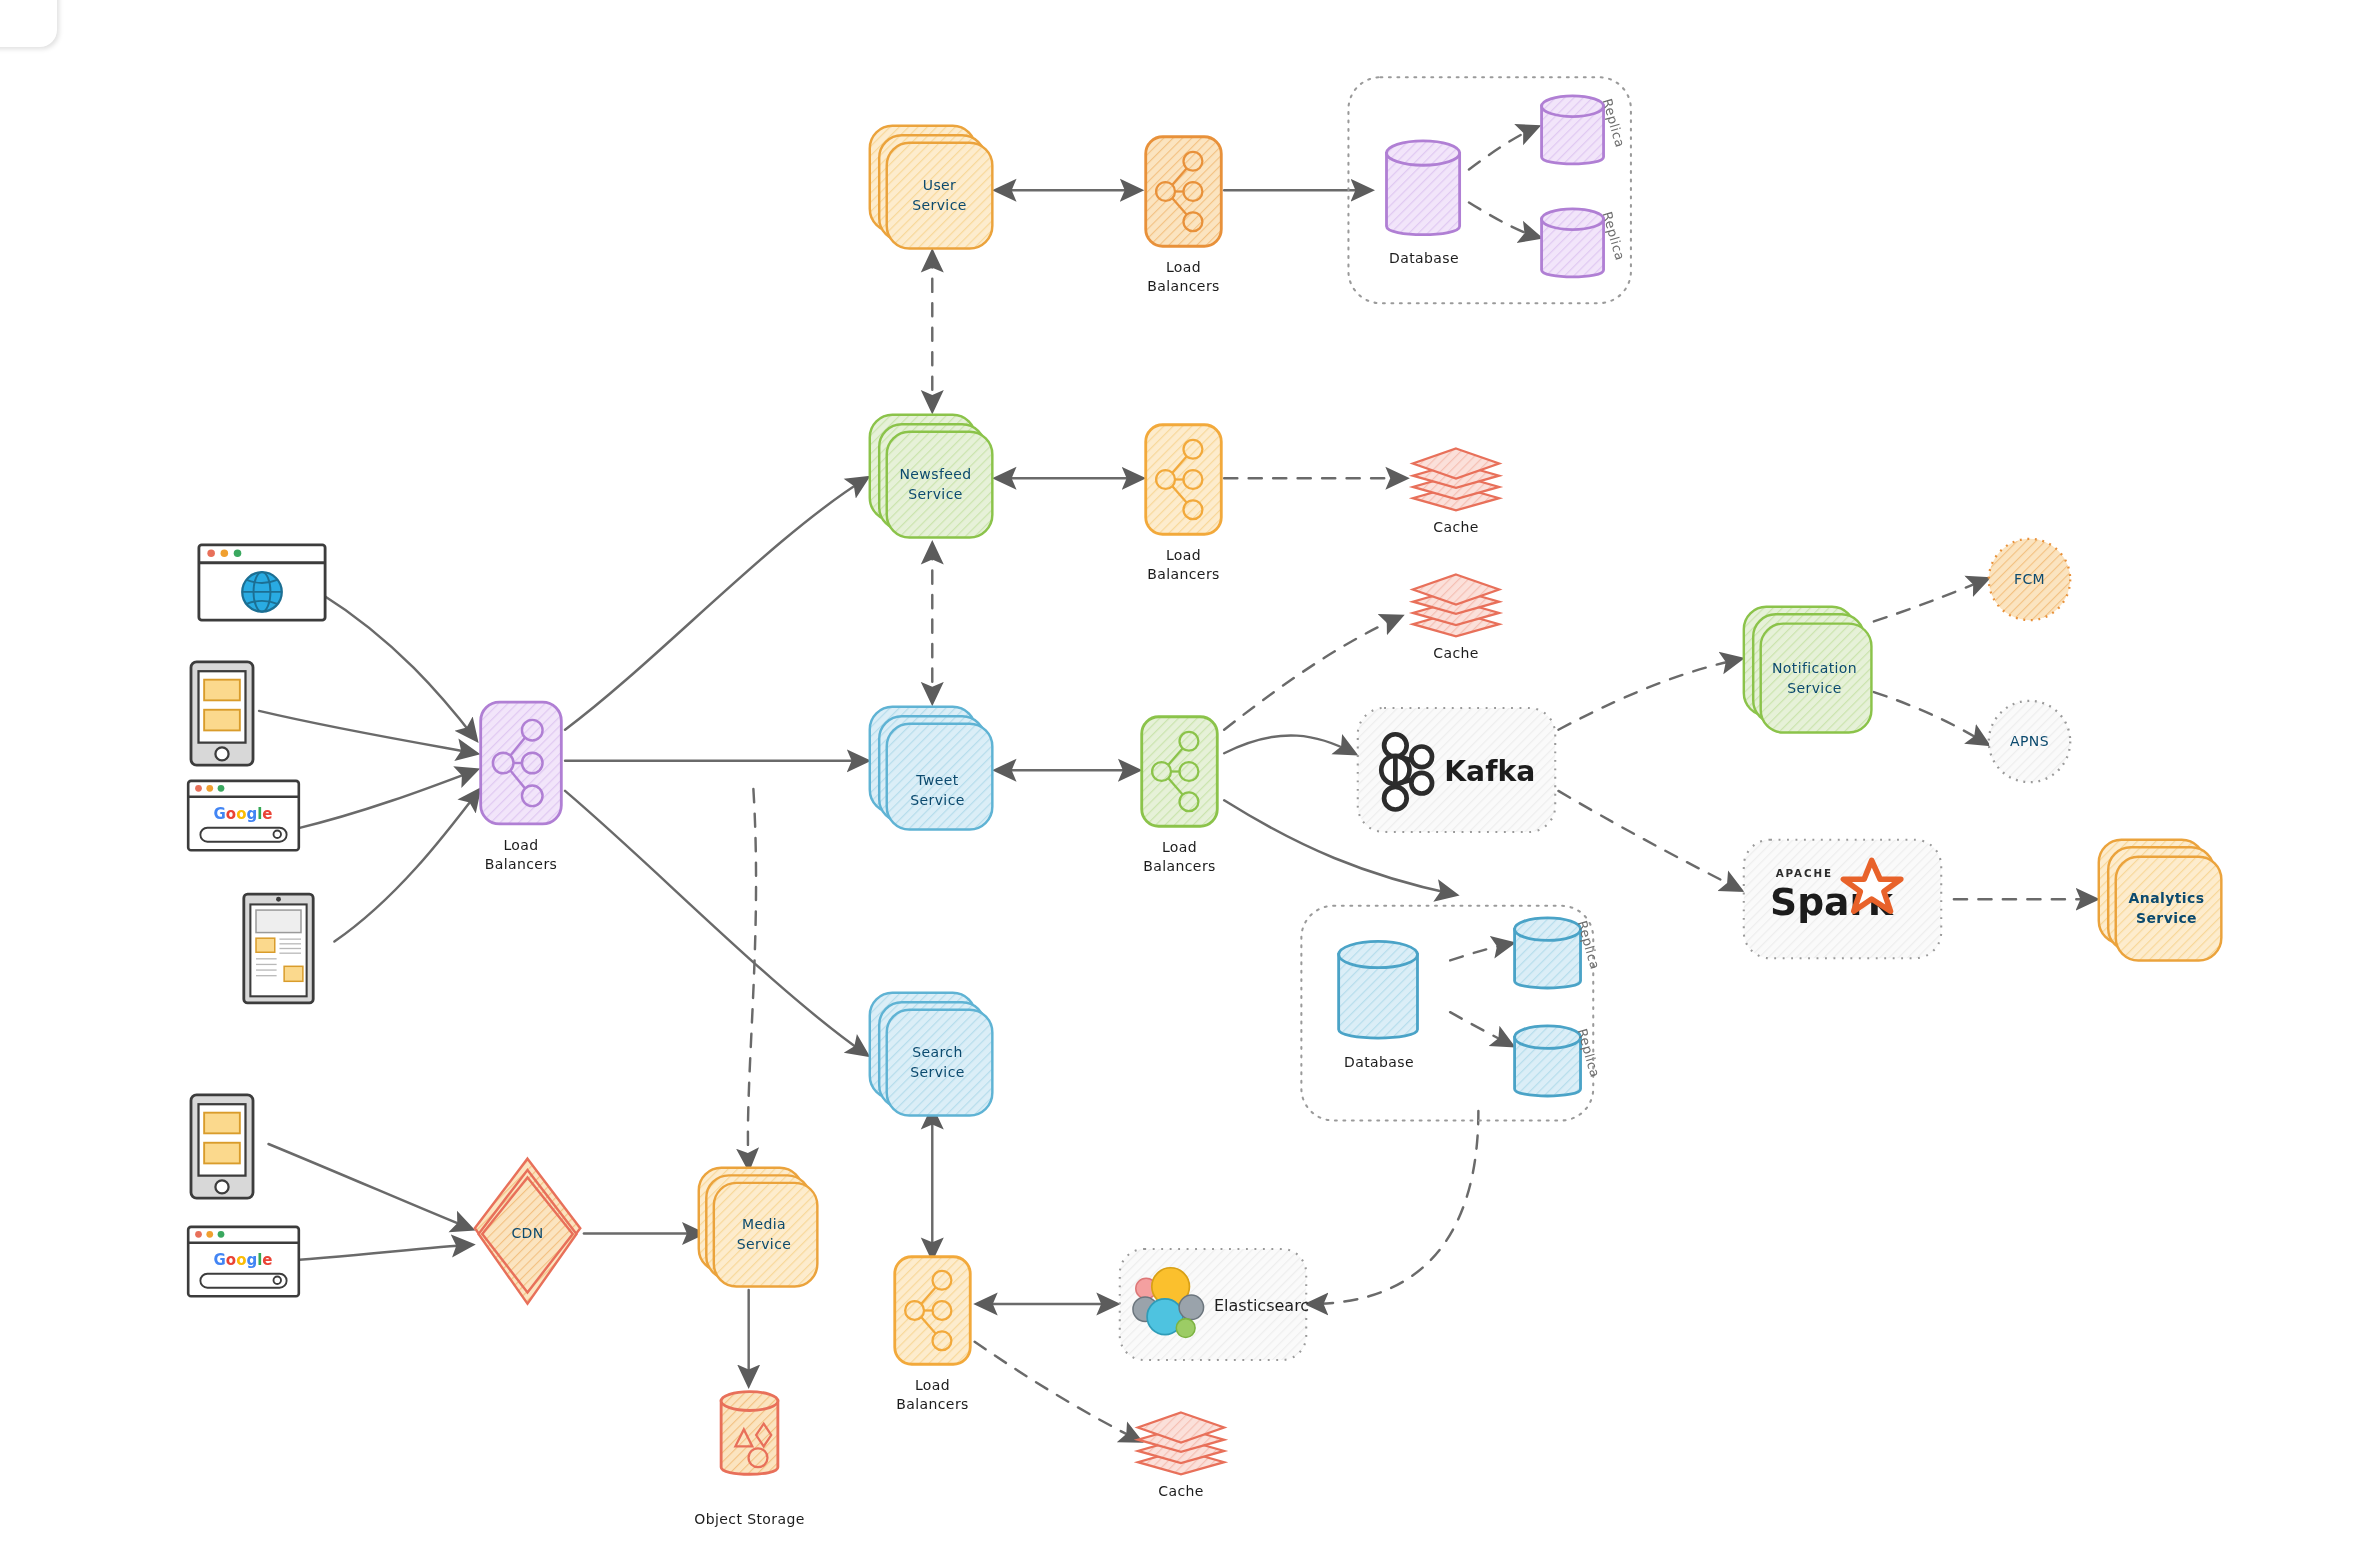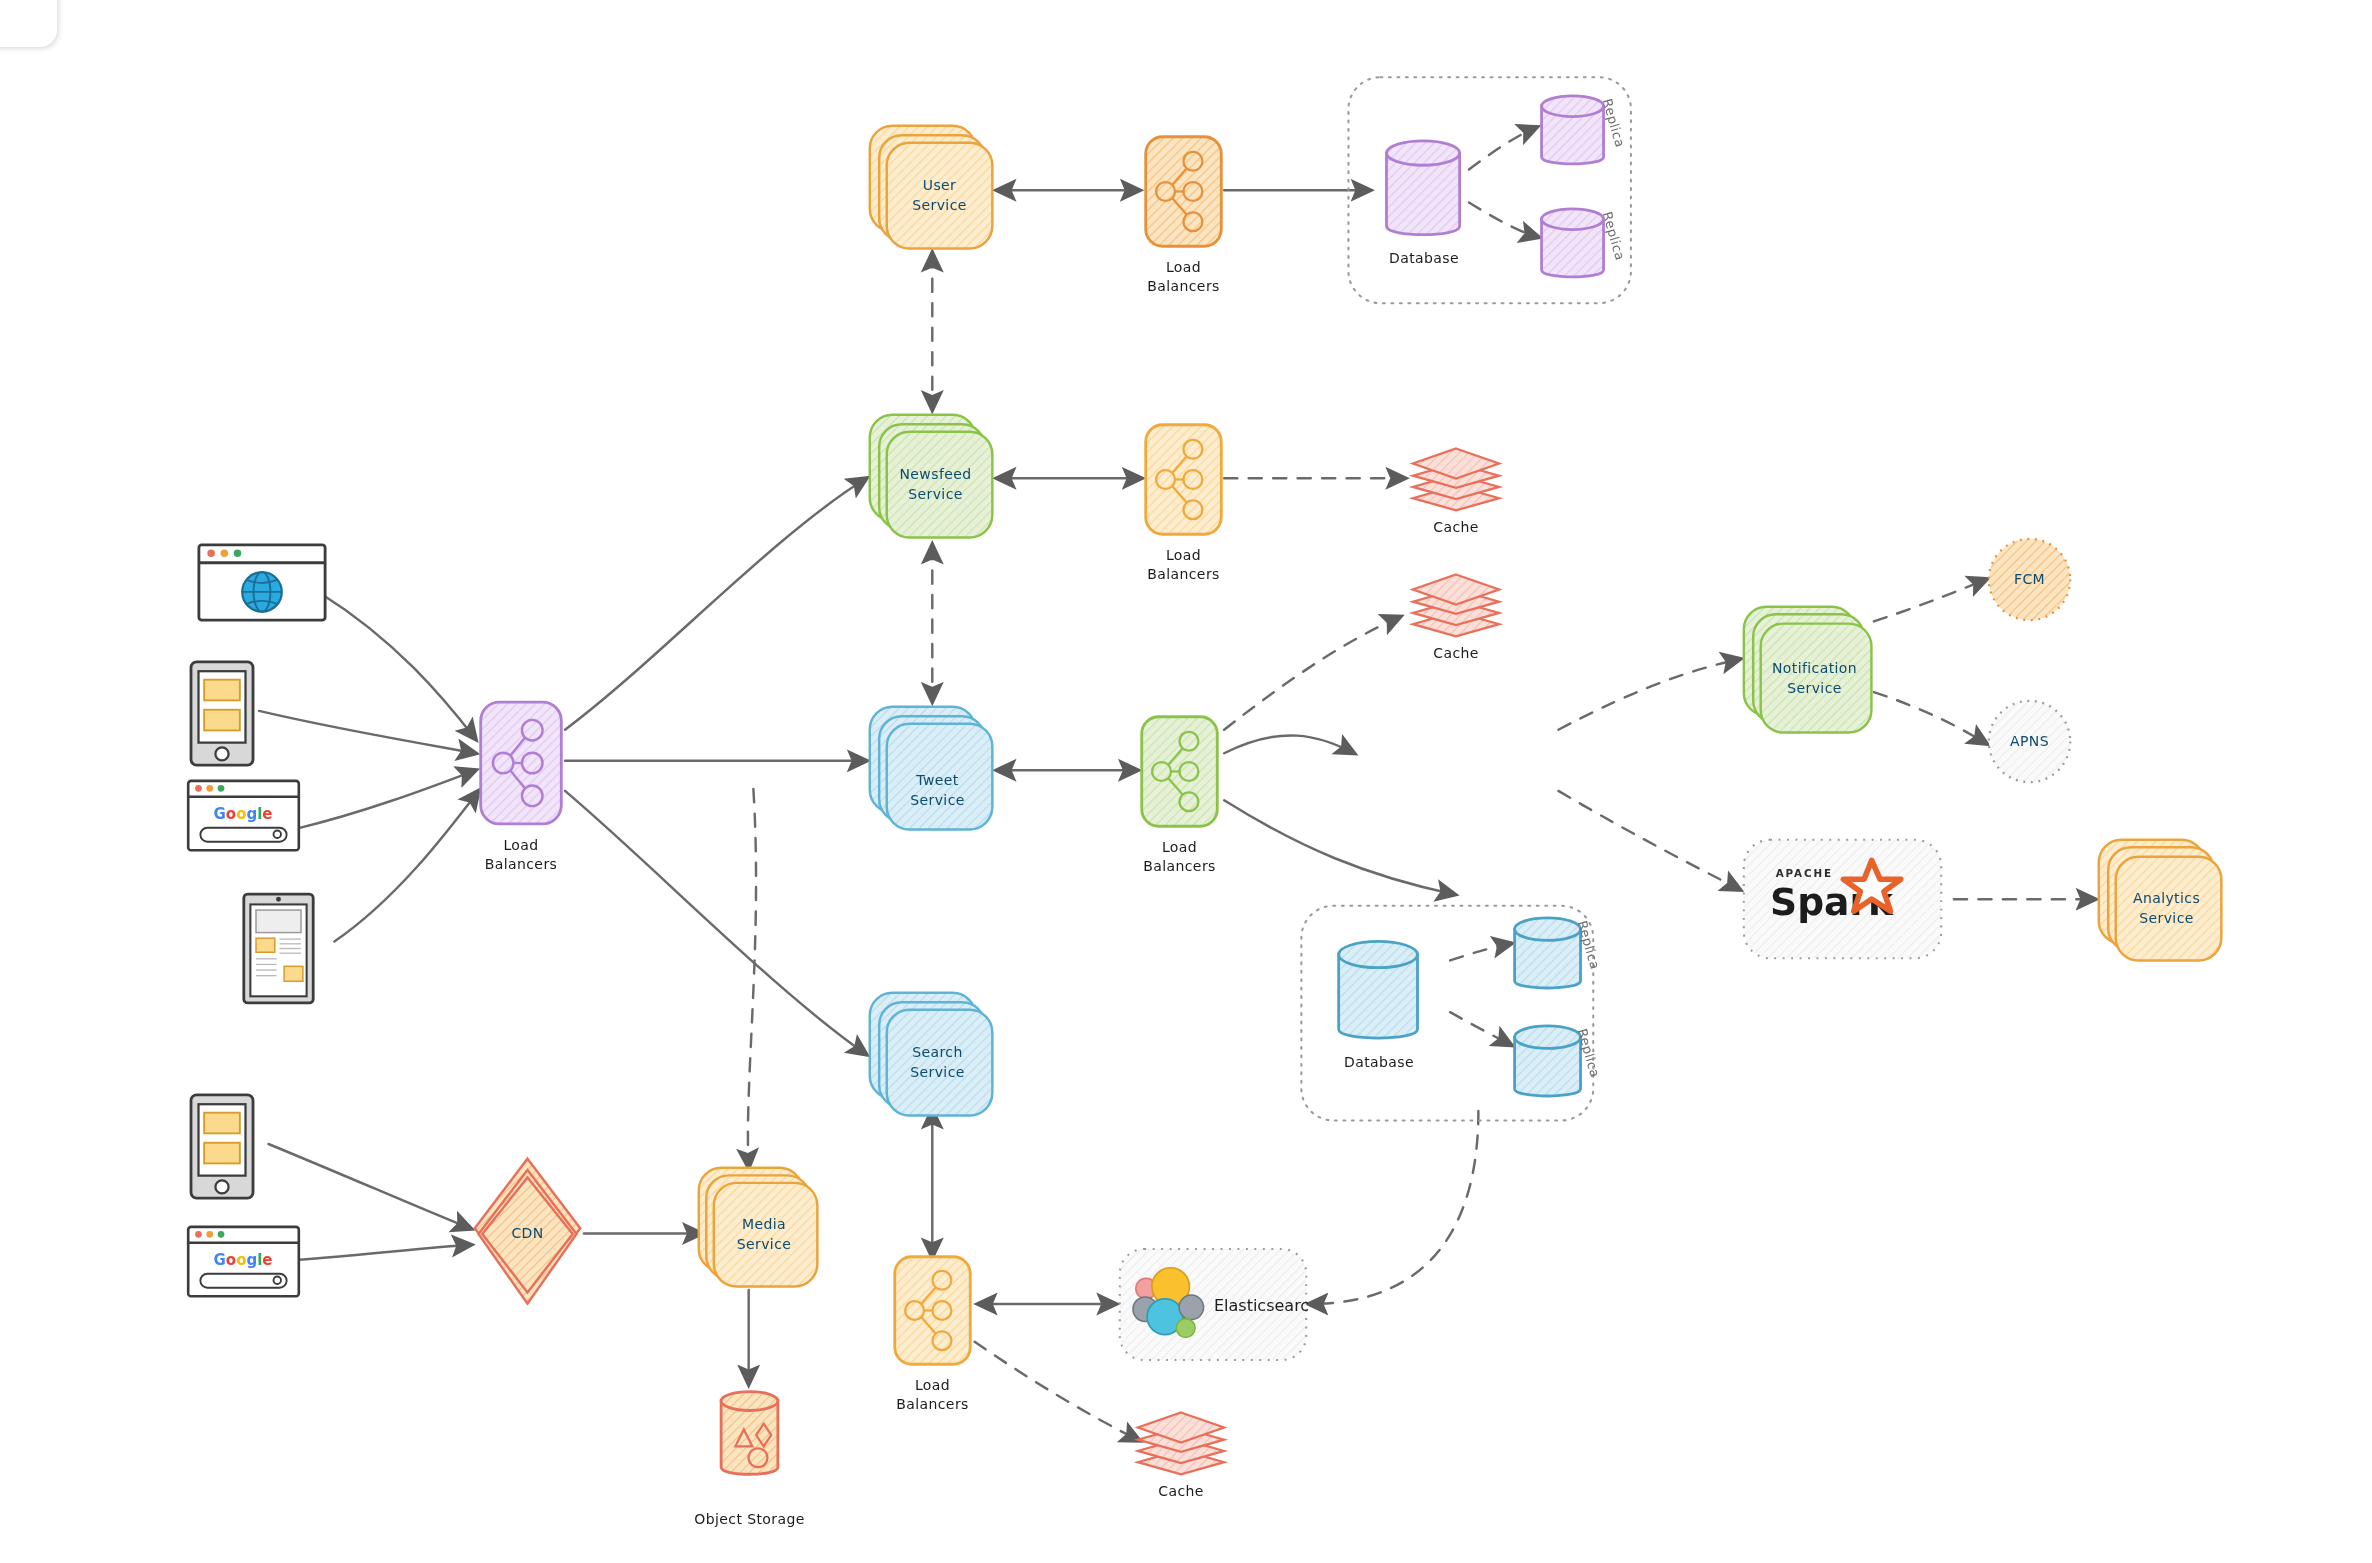--- a/index.html
+++ b/index.html
@@ -404,20 +404,38 @@
       <g fill="url(#hRed)" stroke="#e8705a" stroke-width="2.4">
         <path d="M54,48 L100,61 L54,74 L8,61 Z"></path>
         <path d="M54,36 L100,49 L54,62 L8,49 Z"></path>
         <path d="M54,24 L100,37 L54,50 L8,37 Z"></path>
         <path d="M54,8 L100,24 L54,40 L8,24 Z"></path>
       </g>
     </svg>
     <div class="node-label" style="top:77px;">Cache</div>
   </div>
 
+  <div class="node" style="left:1354px;top:704px;">
+    <svg width="205" height="132" viewBox="0 0 218 140">
+      <rect x="4" y="4" width="210" height="132" rx="28" fill="url(#hGrey)" stroke="#9a9a9a" stroke-width="2.2" stroke-dasharray="2 7"></rect>
+      <g fill="#fff" stroke="#2c2c2c" stroke-width="5">
+        <circle cx="44" cy="44" r="12"></circle>
+        <circle cx="44" cy="70" r="15"></circle>
+        <circle cx="44" cy="100" r="12"></circle>
+        <circle cx="72" cy="56" r="11"></circle>
+        <circle cx="72" cy="84" r="11"></circle>
+      </g>
+      <g stroke="#2c2c2c" stroke-width="5" fill="none">
+        <line x1="48" y1="56" x2="62" y2="60"></line>
+          <line x1="48" y1="84" x2="62" y2="80"></line>
+        <line x1="44" y1="56" x2="44" y2="88"></line>
+      </g>
+      <text x="96" y="82" font-family="DejaVu Sans" font-size="30" font-weight="600" fill="#1c1c1c">Kafka</text>
+    </svg>
+  </div>
 
   <div class="node" style="left:1330px;top:932px;">
     <svg width="98" height="122" viewBox="0 0 104 130">
       <path d="M9,24 L9,104 C9,116 93,116 93,104 L93,24 Z" fill="url(#hBlue)" stroke="#4aa3c7" stroke-width="3"></path>
       <ellipse cx="51" cy="24" rx="42" ry="14" fill="url(#hBlue)" stroke="#4aa3c7" stroke-width="3"></ellipse>
     </svg>
     <div class="node-label" style="top:121px;">Database</div>
   </div>
 
   <div class="node" style="left:1508px;top:911px;">
@@ -466,21 +484,21 @@
 
   <div class="node" style="left:1740px;top:836px;">
     <svg width="205" height="126" viewBox="0 0 218 134">
       <rect x="4" y="4" width="210" height="126" rx="28" fill="url(#hGrey)" stroke="#9a9a9a" stroke-width="2.2" stroke-dasharray="2 7"></rect>
       <text x="38" y="44" font-family="DejaVu Sans" font-size="11" font-weight="700" letter-spacing="2" fill="#2c2c2c">APACHE</text>
       <text x="32" y="84" font-family="DejaVu Sans" font-size="40" font-weight="700" fill="#1c1c1c">Spark</text>
       <path d="M140,26 L149,46 L171,46 L153,59 L160,80 L140,67 L121,80 L128,59 L110,46 L132,46 Z" fill="#fff" stroke="#e8622a" stroke-width="6" stroke-linejoin="round"></path>
     </svg>
   </div>
 
-  <div class="node" style="left:2095px;top:836px;">
+  <div class="node" style="left:2095px;top:836px;font-weight:bold;">
     <svg width="132" height="132" viewBox="0 0 140 140">
       <rect x="4" y="4" width="112" height="110" rx="24" fill="url(#hAmber)" stroke="#eba33c" stroke-width="2.6"></rect>
       <rect x="14" y="12" width="112" height="110" rx="24" fill="url(#hAmber)" stroke="#eba33c" stroke-width="2.6"></rect>
       <rect x="22" y="22" width="112" height="110" rx="24" fill="url(#hAmber)" stroke="#eba33c" stroke-width="2.6"></rect>
     </svg>
     <div class="in-label" style="left:19px;top:21px;width:105px;height:104px;">
       <div>
           <span style="display: block;">Analytics</span>
           <span style="display: block;">Service</span>
         </div>

